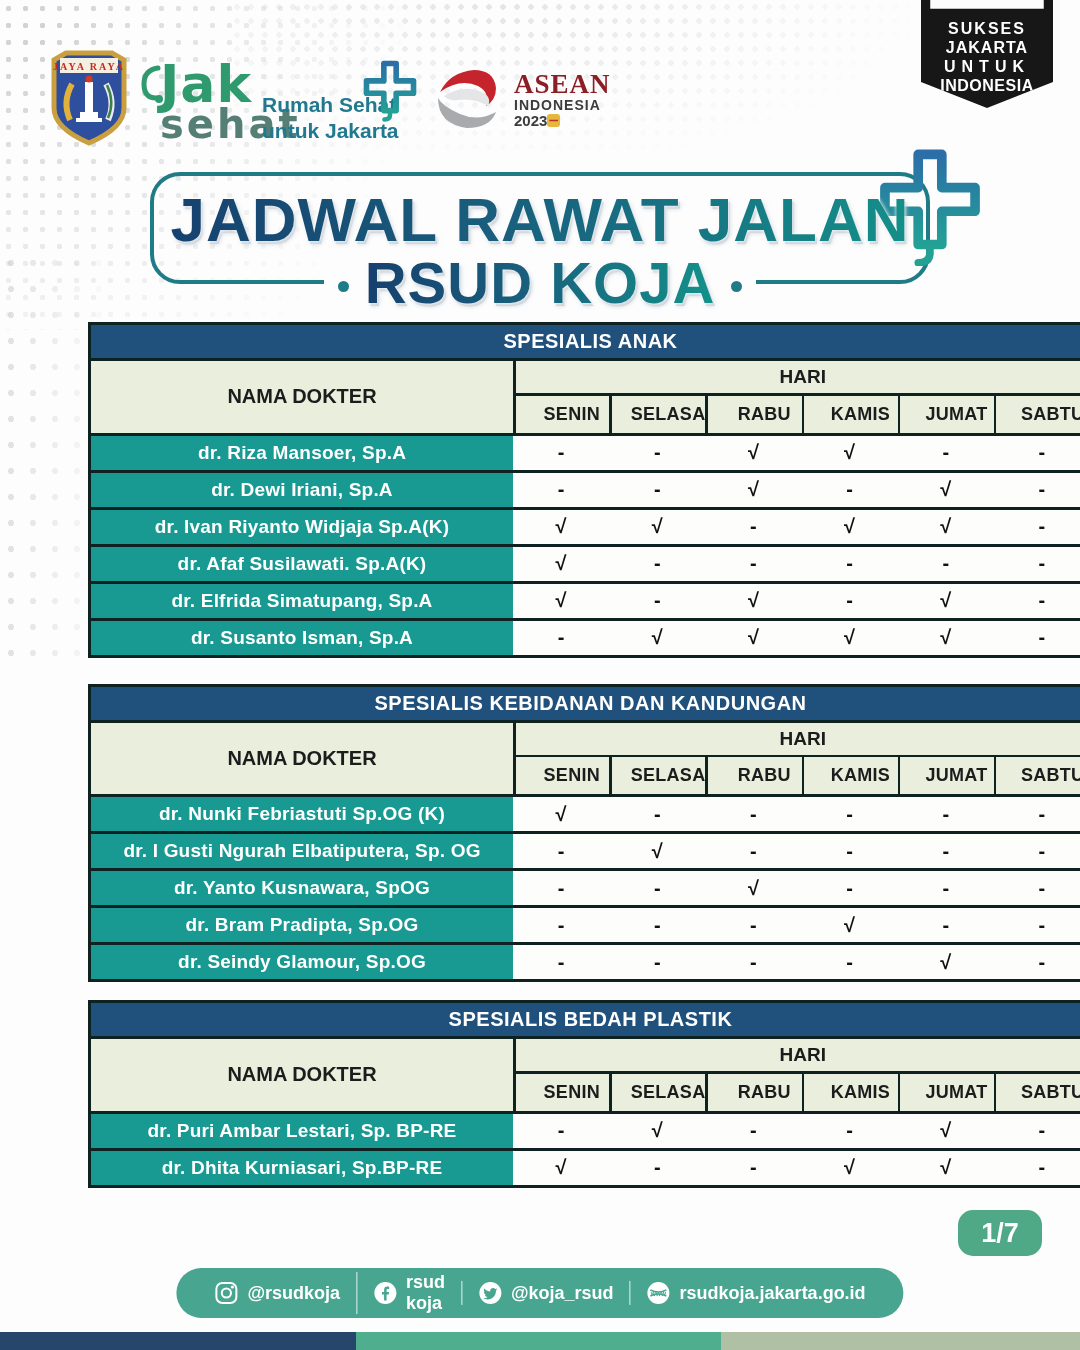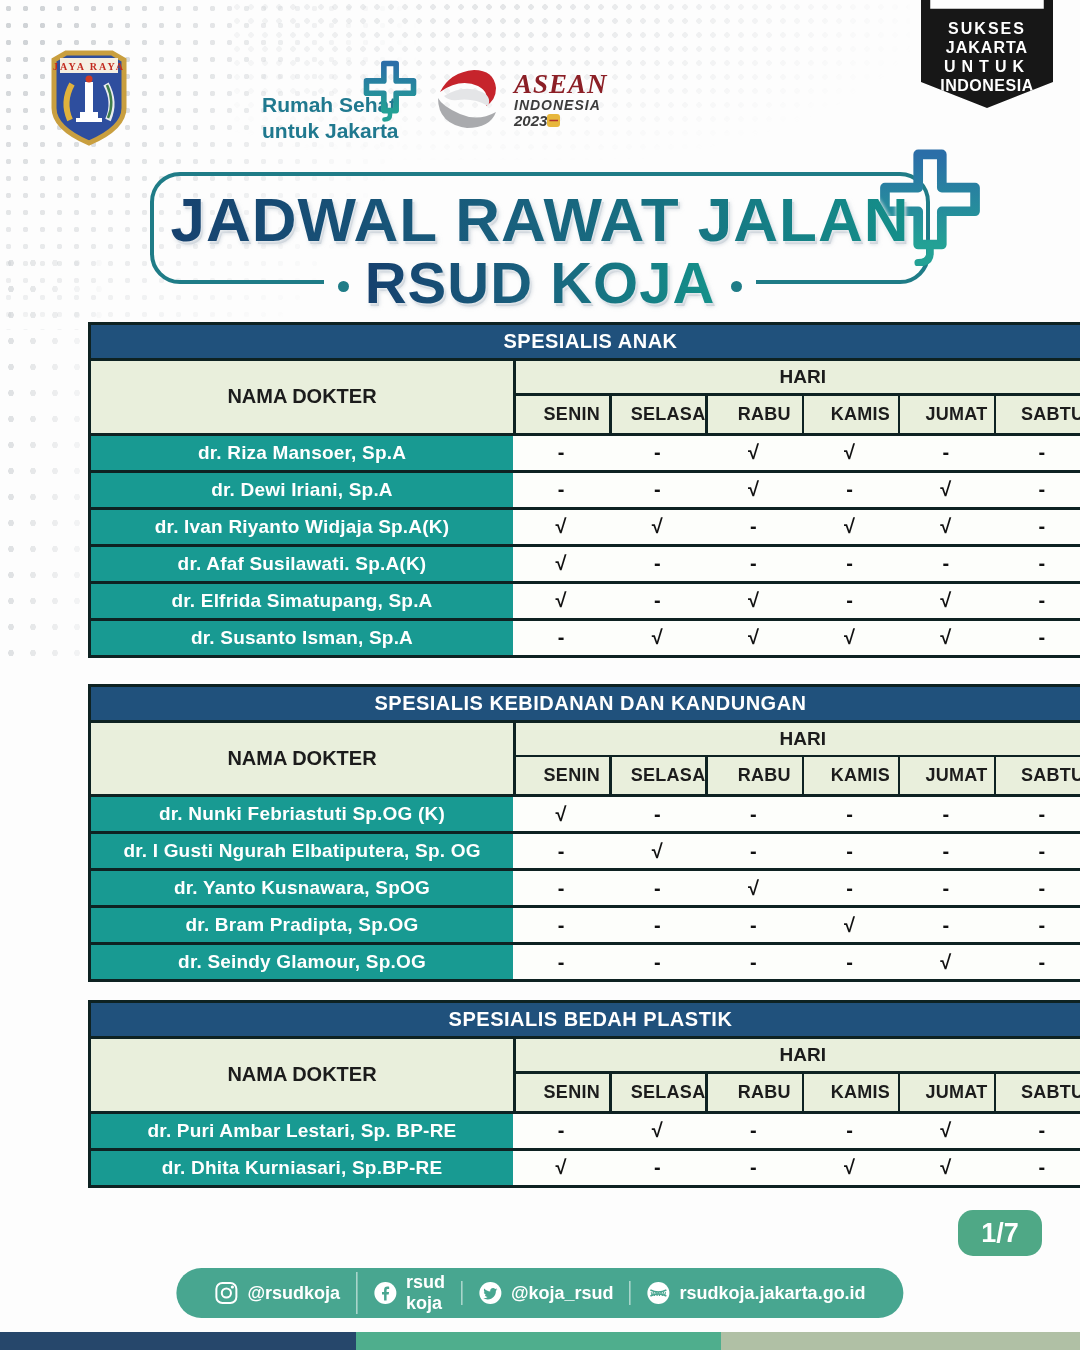--- a/index.html
+++ b/index.html
@@ -26,21 +26,21 @@
             mask-image: radial-gradient(ellipse at 40% 0%, #000 0%, transparent 75%); }
 
   
   .coat { position:absolute; left:48px; top:50px; }
   .jak-logo { position:absolute; left:160px; top:58px; line-height:1; }
   .jak-line1 { font-size:52px; font-weight:800; color:#2f9a6e; letter-spacing:1px; font-family:"DejaVu Sans", sans-serif; }
   .jak-line2 { font-size:40px; font-weight:700; color:#557f74; letter-spacing:3px; margin-top:-6px; font-family:"DejaVu Sans", sans-serif; }
   .jak-hook { position:absolute; left:-22px; top:6px; }
   .tagline { position:absolute; left:262px; top:92px; font-size:21px; font-weight:800; color:#20798f; line-height:1.25; }
   .plus-small { position:absolute; left:362px; top:60px; }
-  .asean { position:absolute; left:430px; top:62px; display:flex; align-items:center; gap:10px;font-style:italic; }
+  .asean { position:absolute; left:430px; top:62px; display:flex; align-items:center; gap:10px; }
   .asean-text { line-height:1.05; }
   .asean-t1 { font-family:"Liberation Serif", serif; font-size:27px; font-weight:700; color:#8c1f26; letter-spacing:1px; }
   .asean-t2 { font-size:14px; font-weight:700; color:#3c3c3c; letter-spacing:1px; }
   .asean-t3 { font-size:15px; font-weight:700; color:#3c3c3c; display:flex; align-items:center; }
   .asean-emblem { width:13px; height:13px; border-radius:3px; background:#e7b73c; display:inline-block; position:relative; }
   .asean-emblem::after { content:""; position:absolute; inset:3px 2px; background:#b5332c; clip-path:polygon(0 40%,100% 40%,100% 60%,0 60%); }
 
   
   .ribbon { position:absolute; left:921px; top:0; width:132px; height:108px; background:#171717;
     clip-path: polygon(0 0, 7% 0, 7% 8%, 93% 8%, 93% 0, 100% 0, 100% 76%, 50% 100%, 0 76%);
@@ -108,20 +108,28 @@
     <text x="41" y="20" text-anchor="middle" font-size="10" font-weight="bold" fill="#c22a1f" font-family="Liberation Serif, serif" letter-spacing="2">JAYA RAYA</text>
     <rect x="37" y="32" width="8" height="30" fill="#fff"></rect>
     <rect x="32" y="62" width="18" height="6" fill="#fff"></rect>
     <rect x="28" y="68" width="26" height="4" fill="#fff"></rect>
     <circle cx="41" cy="29" r="3.5" fill="#d23a22"></circle>
     <path d="M24 34 Q14 52 22 70" fill="none" stroke="#e0b23c" stroke-width="6"></path>
     <path d="M58 34 Q68 52 60 70" fill="none" stroke="#e9ecef" stroke-width="6"></path>
     <path d="M59 35 Q67 52 60 68" fill="none" stroke="#3f7f4a" stroke-width="2.5"></path>
   </svg>
 
+  <div class="jak-logo">
+    <svg class="jak-hook" width="26" height="44" viewBox="0 0 26 44">
+      <path d="M20 4 Q6 6 6 20 Q6 34 18 34" fill="none" stroke="#2f9a6e" stroke-width="5" stroke-linecap="round"></path>
+      <circle cx="21" cy="35" r="4" fill="#2f9a6e"></circle>
+    </svg>
+    <div class="jak-line1">Jak</div>
+    <div class="jak-line2">sehat</div>
+  </div>
 
   <div class="tagline">
     <div>Rumah Sehat</div>
     <div>untuk Jakarta</div>
   </div>
 
   <svg class="plus-small" width="56" height="62" viewBox="0 0 100 110">
     <defs>
       <linearGradient id="pg1" x1="0" y1="0" x2="0" y2="1">
         <stop offset="0" stop-color="#2b6ea8"></stop>

